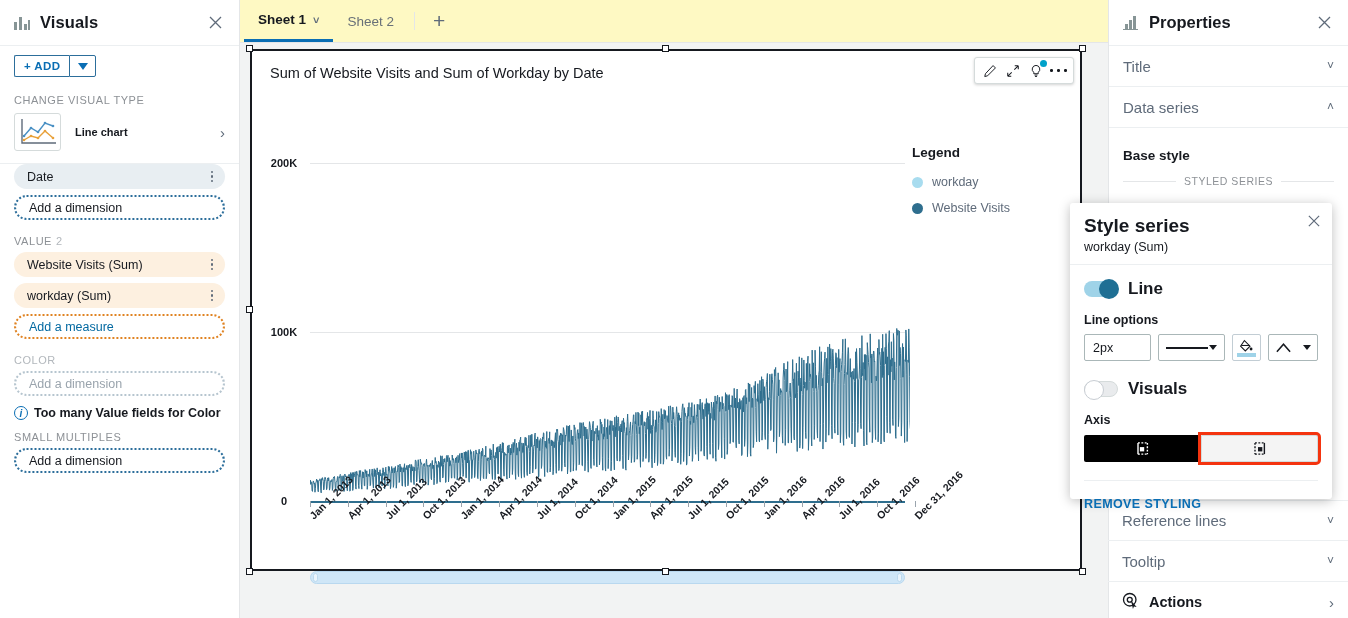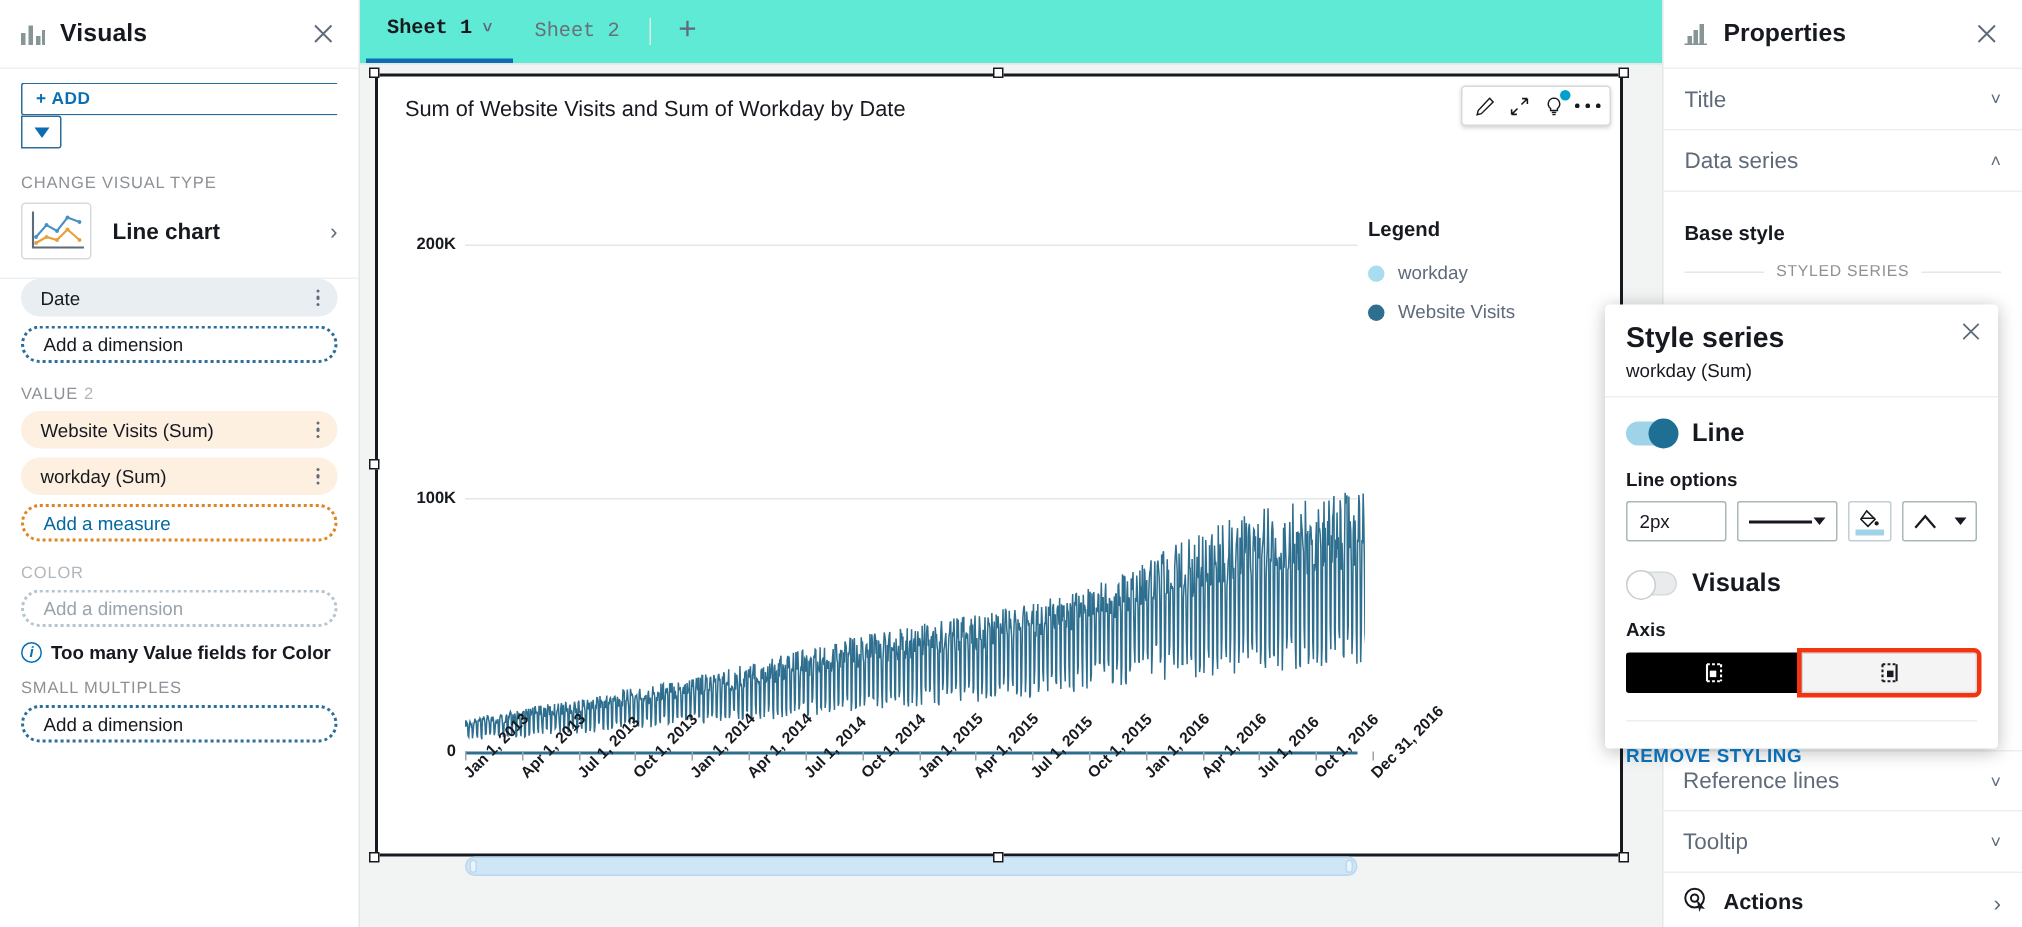--- a/index.html
+++ b/index.html
@@ -33,21 +33,21 @@
     display: flex; align-items: center; justify-content: center;
     cursor: pointer;
   }
   .ico-bars { display: inline-block; width: 17px; height: 14px; position: relative; }
   .ico-bars i { position: absolute; bottom: 0; width: 3px; background: #879596; display:block;}
   .ico-bars i:nth-child(1) { left: 0; height: 8px; }
   .ico-bars i:nth-child(2) { left: 5px; height: 13px; }
   .ico-bars i:nth-child(3) { left: 10px; height: 6px; }
   .ico-bars i:nth-child(4) { left: 14px; height: 10px; width: 2px;}
 
-  .add-row { padding: 9px 14px 6px 14px; display: flex; flex-direction: column; }
+  .add-row { padding: 9px 14px 6px 14px; display: flex; }
   .add-btn {
     height: 22px; border: 1px solid #2c6e9b; border-right: none;
     border-radius: 2px 0 0 2px; color: #0a6eb4;
     font-size: 11.5px; font-weight: bold; letter-spacing: .4px;
     display: flex; align-items: center; padding: 0 9px; cursor: pointer;
     background: #fff;
   }
   .add-caret {
     height: 22px; width: 27px; border: 1px solid #2c6e9b;
     border-radius: 0 2px 2px 0; display: flex; align-items: center;
@@ -65,21 +65,21 @@
   .section-label .cnt { color: #b2b7bc; margin-left: 4px; }
 
   .visual-type-row {
     margin: 2px 14px 12px 14px;
     display: flex; align-items: center; gap: 14px; cursor: pointer;
   }
   .vt-thumb {
     width: 47px; height: 38px; border: 1px solid #d5dbdb; border-radius: 3px;
     background: #fff; position: relative; overflow: hidden;
   }
-  .vt-name { font-size: 15px; font-weight: bold; color: #16191f; }
+  .vt-name { font-size: 11px; font-weight: bold; color: #16191f; }
   .vt-chev { margin-left: auto; color: #5f6b7a; font-size: 15px; }
 
   .panel-divider { height: 1px; background: #eceff1; margin: 0; }
 
   .field-pill {
     margin: 0 14px 6px 14px; height: 25px; border-radius: 13px;
     display: flex; align-items: center; padding: 0 9px 0 13px;
     font-size: 12.5px; color: #16191f; cursor: pointer;
   }
   .pill-blue { background: #e8eef2; }
@@ -103,22 +103,22 @@
   .info-ico {
     width: 14px; height: 14px; border-radius: 50%; border: 1.4px solid #0a6eb4;
     color: #0a6eb4; font-size: 10px; display: flex; align-items: center;
     justify-content: center; font-style: italic; font-weight: bold; flex: 0 0 14px;
   }
   .sec-dim { color: #b2b7bc; }
 
   
   .sheet-area { flex: 1 1 auto; height: 618px; background: #f2f3f3; position: relative; }
   .tabbar {
-    height: 43px; background: #5eead4; display: flex; align-items: stretch;
-    border-bottom: 1px solid #e4e6e8; padding-left: 4px; font-family: Liberation Mono, monospace;
+    height: 43px; background: #fef9c3; display: flex; align-items: stretch;
+    border-bottom: 1px solid #e4e6e8; padding-left: 4px;
   }
   .tab {
     display: flex; align-items: center; gap: 7px; padding: 0 14px;
     font-size: 13.5px; color: #687078; cursor: pointer; position: relative;
   }
   .tab.active { color: #16191f; font-weight: bold; border-bottom: 3px solid #0a6eb4; }
   .tab-sep { width: 1px; background: #e4e6e8; margin: 12px 6px; }
   .tab-add {
     display: flex; align-items: center; padding: 0 12px; cursor: pointer;
     font-size: 21px; color: #5f6b7a; font-weight: 300;
@@ -161,21 +161,21 @@
   .badge-dot {
     position: absolute; right: -1px; top: 0px; width: 7px; height: 7px;
     background: #00a1c9; border-radius: 50%;
   }
   .kebab b { display:block; width:2.5px; height:2.5px; border-radius:50%; background:#16191f; margin: 2.2px auto;}
 
   
   .plot-wrap { position: absolute; left: 0; top: 52px; right: 0; bottom: 0; }
   .y-label {
     position: absolute; font-size: 11px; font-weight: bold; color: #16191f;
-    text-align: right; width: 40px;
+    text-align: center; width: 40px;
   }
   .gridline { position: absolute; left: 58px; right: 175px; height: 1px; background: #e4e6e8; }
   .axis-line { position: absolute; left: 58px; right: 175px; height: 1.5px; background: #2e6e8e; }
   .tickmark { position: absolute; width: 1px; height: 6px; background: #9aa4ad; top: 0; }
   .xtick-label {
     position: absolute; font-size: 10.5px; color: #16191f; white-space: nowrap;
     transform: rotate(-45deg); transform-origin: left top; font-weight: bold;
   }
   .legend-box { position: absolute; right: 18px; top: 42px; width: 150px; }
   .legend-title { font-size: 13.5px; font-weight: bold; color: #16191f; margin-bottom: 15px; }

